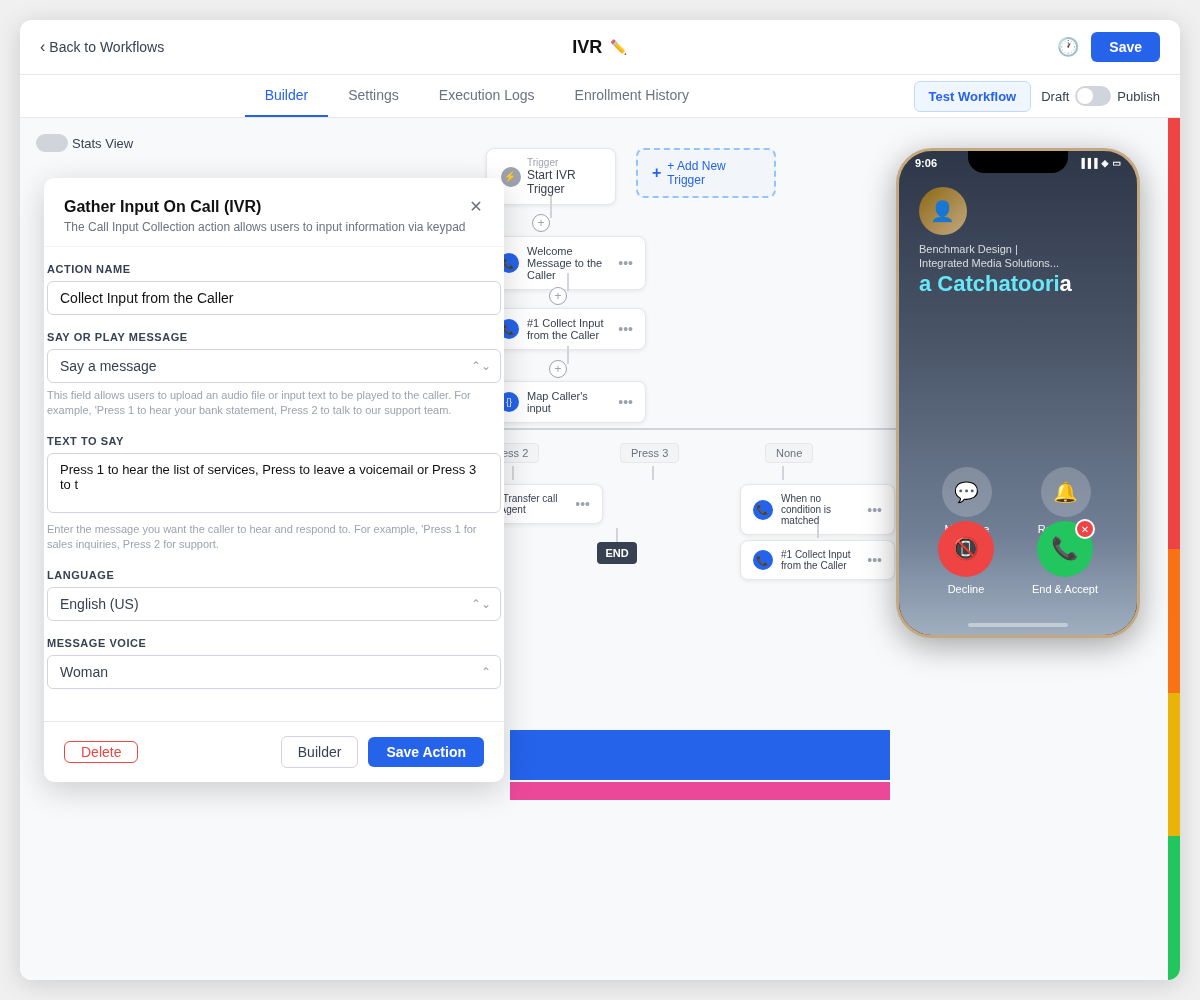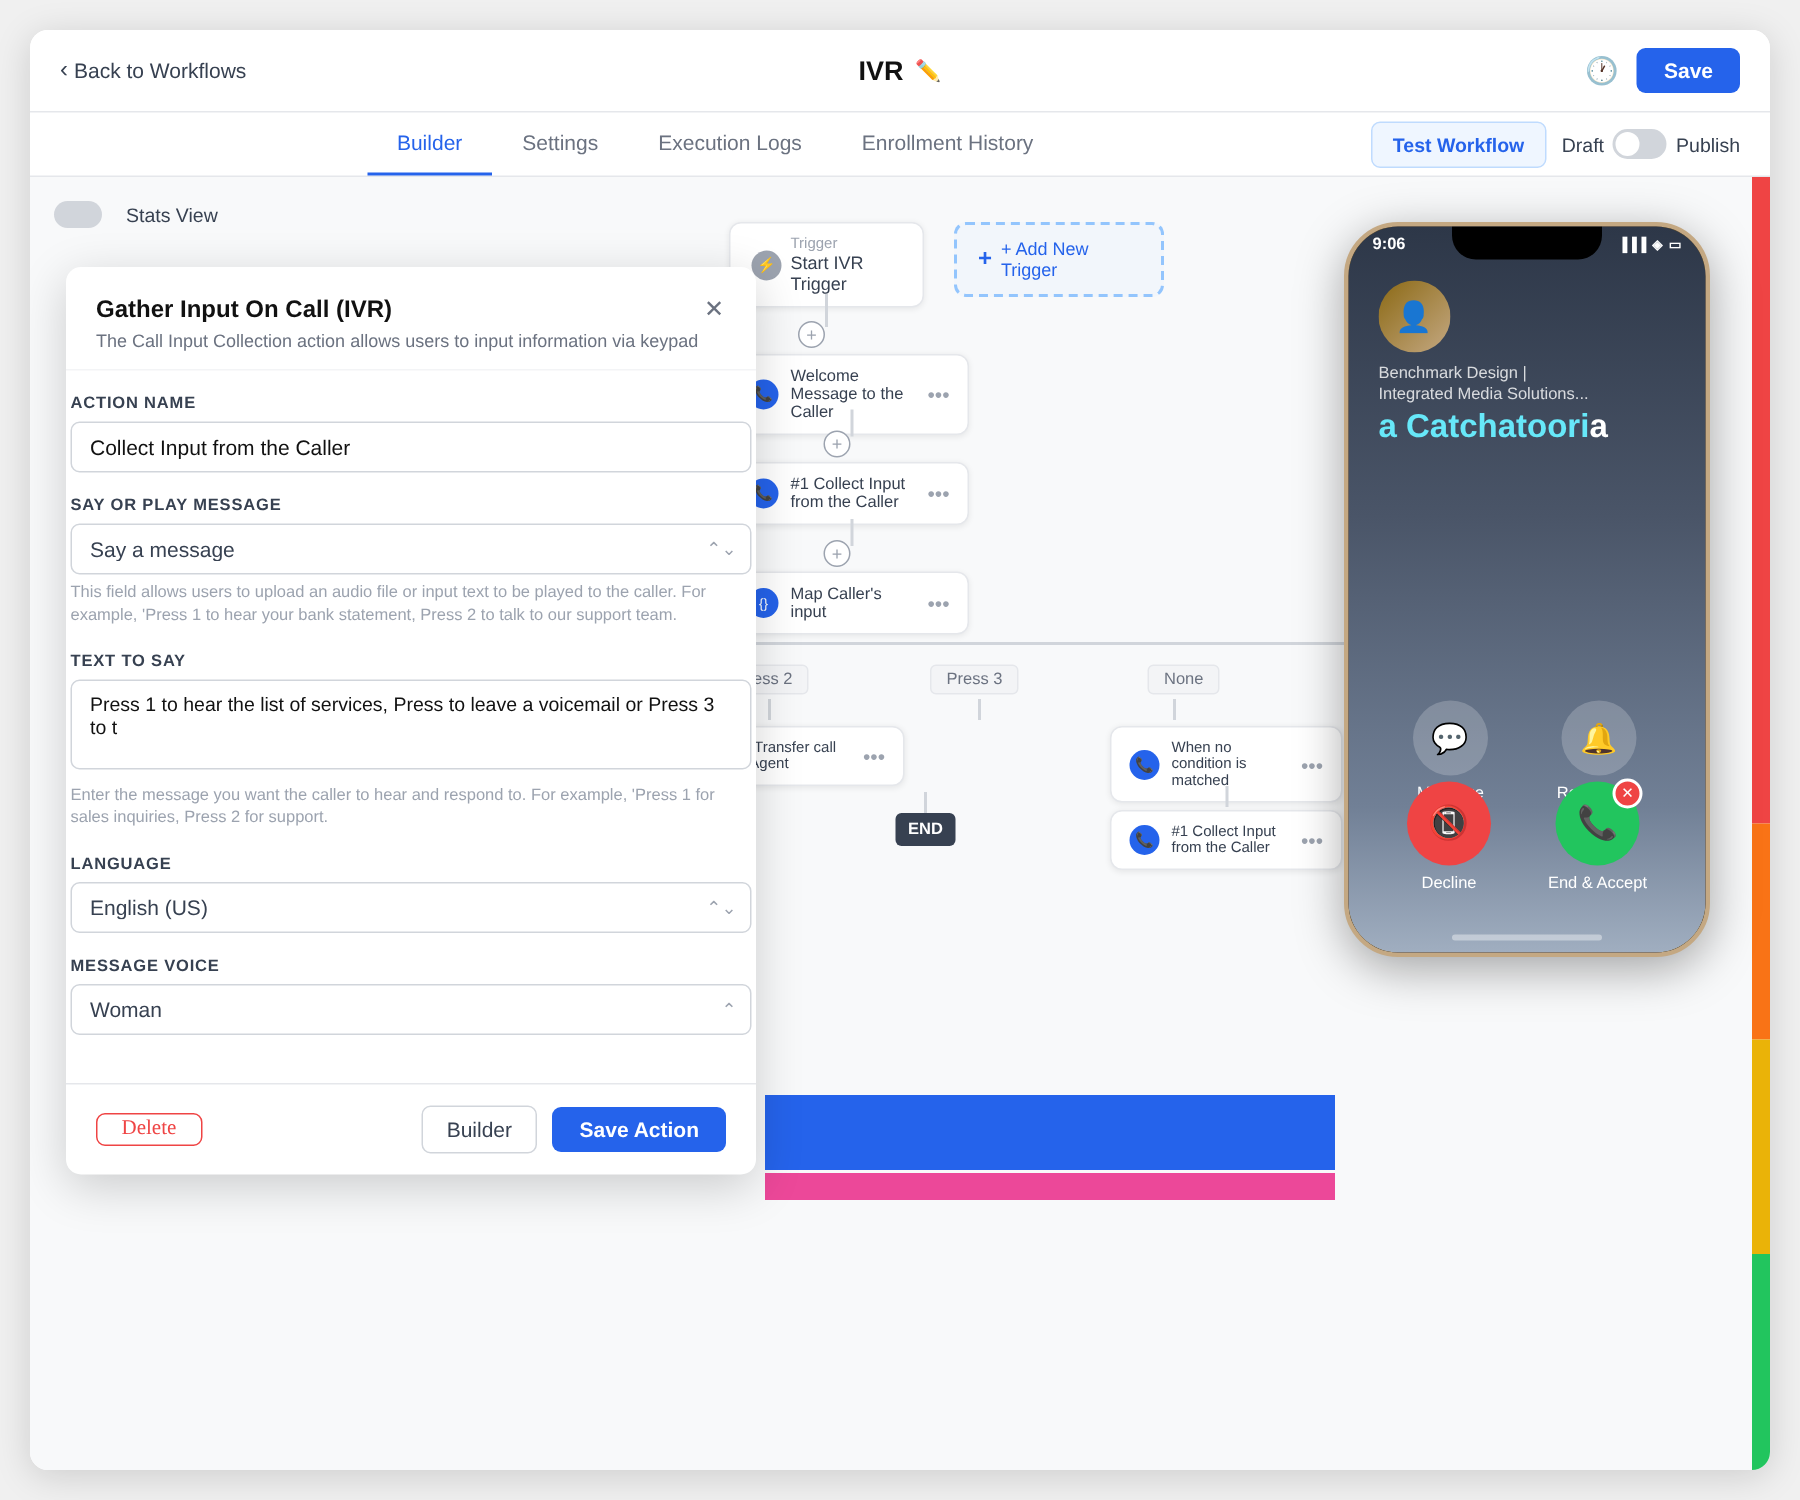--- a/index.html
+++ b/index.html
@@ -167,21 +167,21 @@
       overflow: hidden;
     }
 
     
     .stats-toggle {
       position: absolute;
       top: 16px;
       left: 16px;
       display: flex;
       align-items: center;
-      gap: 16px;
+      gap: 4px;
       z-index: 5;
     }
     .stats-toggle .toggle-sm {
       width: 32px;
       height: 18px;
       background: #d1d5db;
       border-radius: 9px;
       cursor: pointer;
     }
     .stats-label {
@@ -429,21 +429,20 @@
     }
     .delete-btn {
       background: #fff;
       color: #ef4444;
       border: 1px solid #ef4444;
       padding: 2px 16px;
       border-radius: 6px;
       font-size: 14px;
       font-weight: 500;
       cursor: pointer;
-      font-family: Liberation Serif, serif;
     }
     .cancel-btn {
       background: #fff;
       color: #374151;
       border: 1px solid #d1d5db;
       padding: 7px 16px;
       border-radius: 6px;
       font-size: 14px;
       font-weight: 500;
       cursor: pointer;

